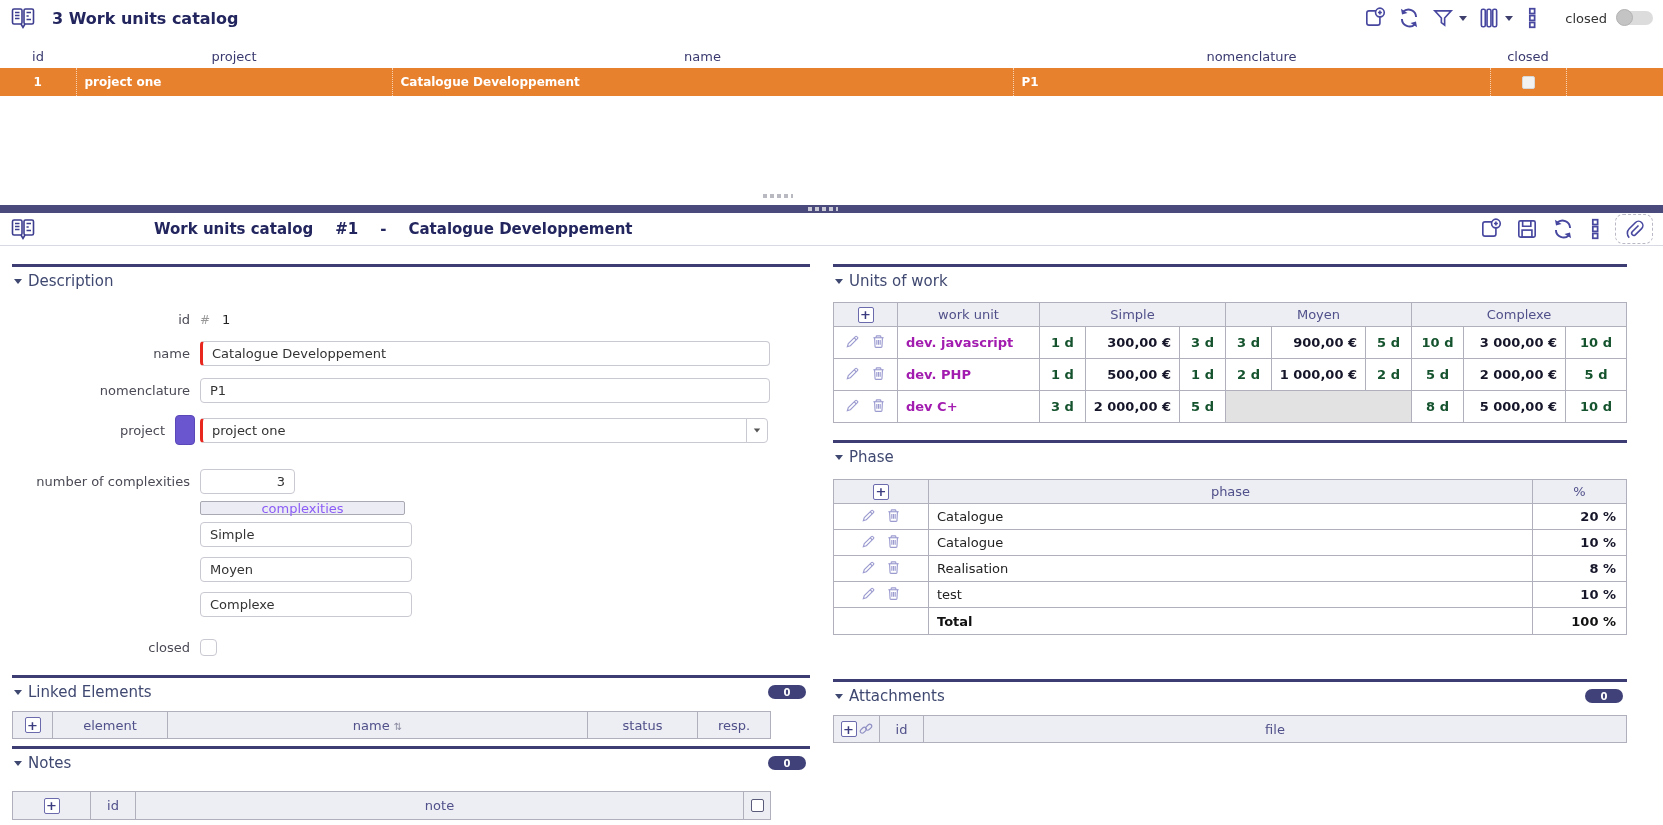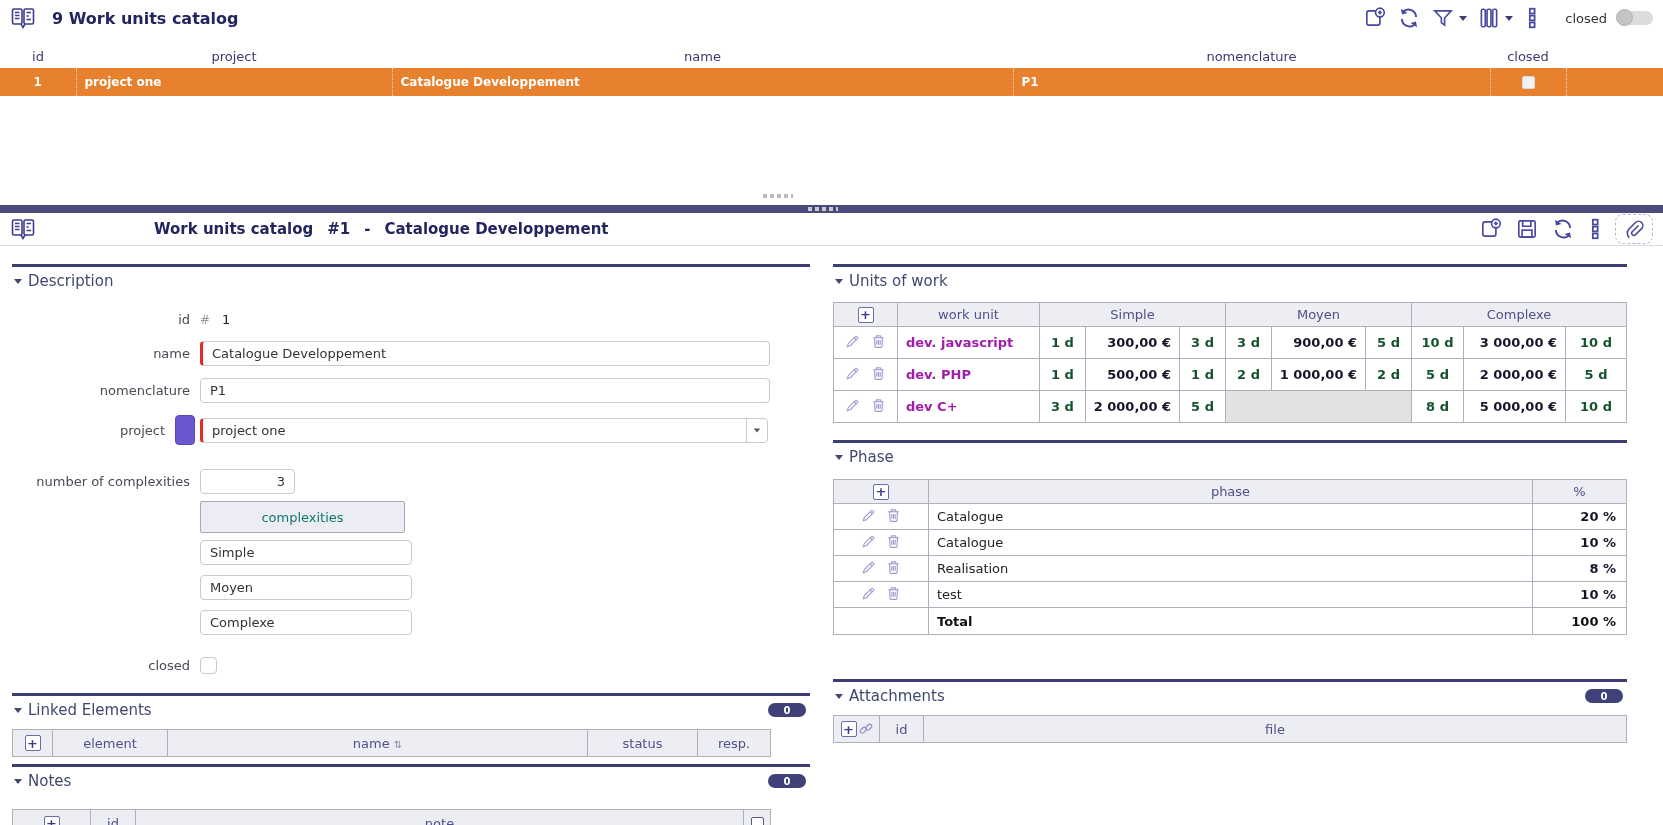--- a/index.html
+++ b/index.html
@@ -45,42 +45,42 @@
   .split-dots-top { position:absolute; left:763px; top:194px; width:30px; height:4px;
         background:repeating-linear-gradient(90deg,#b9b9c2 0 4px,transparent 4px 7px); }
   .splitter { position:relative; height:8px; background:#4a4a7c; }
   .splitter .grip { position:absolute; left:808px; top:2px; width:30px; height:4px;
         background:repeating-linear-gradient(90deg,#c9c9d6 0 4px,transparent 4px 7px); }
 
   
   .detail-header { height:33px; display:flex; align-items:center; padding:0 10px;
                    border-bottom:1px solid #d9d9e3; }
   .detail-title { margin-left:118px; font-size:15px; font-weight:bold; color:#23265e;
-                  display:flex; gap:14px; align-items:baseline; }
+                  display:flex; gap:22px; align-items:baseline; }
   .detail-toolbar { margin-left:auto; display:flex; align-items:center; gap:12px; }
   .clip-box { border:1px dashed #b9b9c6; border-radius:8px; padding:3px 7px; }
 
   .detail-body { position:relative; height:579px; }
   .col-left  { position:absolute; left:12px;  top:0; width:798px; }
   .col-right { position:absolute; left:833px; top:0; width:794px; }
 
   
   .frow { display:flex; align-items:center; margin-top:12px; }
   .flabel { width:188px; text-align:right; padding-right:10px; color:#4a4a55; }
   .input { height:25px; border:1px solid #c9c9d2; border-radius:4px; background:#fff;
            display:flex; align-items:center; padding:0 9px; color:#333; }
   .input.required { border-left:3px solid #e8271f; }
   .hash { color:#999; font-size:12px; margin-right:12px; }
   .swatch { width:20px; height:30px; border-radius:4px; background:#6a57d0; border:1px solid #5a48b8;
             margin-right:5px; }
   .combo { display:flex; align-items:stretch; }
   .combo .dd-btn { width:22px; border:1px solid #c9c9d2; border-left:1px solid #c9c9d2; border-radius:0 4px 4px 0;
                    margin-left:-1px; display:flex; align-items:center; justify-content:center; background:#fff; }
-  .cplx-btn { width:205px; height:32px; background:#ececf4; border:1px solid #a9a9b4; border-radius:2px;
-              color:#0f766e; display:flex; align-items:center; justify-content:center; }
+  .cplx-btn { width:205px; height:14px; background:#ececf4; border:1px solid #a9a9b4; border-radius:2px;
+              color:#8b5cf6; display:flex; align-items:center; justify-content:center; }
 
   
   table.grid { border-collapse:collapse; table-layout:fixed; }
   table.grid th, table.grid td { border:1px solid #b0b0bc; }
   table.grid { border:1px solid #9a9aa8; }
   table.grid th { background:#ededf4; color:#50508a; font-weight:normal; }
   table.grid td.action { text-align:center; }
   table.grid td.action .icon { margin:0 3px; }
   .cell-name { font-weight:600; color:#a21caf; padding:0 8px; }
   .cell-day { font-weight:600; color:#14532d; text-align:center; }
@@ -102,21 +102,21 @@
   <div class="app-header">
     <span class="icon">
       <svg width="26" height="24" viewBox="0 0 26 24" fill="none" stroke="#3d3d8f" stroke-width="1.6">
         <rect x="2.5" y="3" width="9.5" height="15" rx="1.5"></rect>
         <rect x="14" y="3" width="9.5" height="15" rx="1.5"></rect>
         <path d="M11 18 L13 21.5 L15 18"></path>
         <path d="M5 6.5 h4.5 M5 9.5 h4.5 M5 12.5 h4.5" stroke-width="1.3"></path>
         <path d="M16.5 6.5 h4.5 M16.5 10 h2.2 M16.5 13.5 h4.5" stroke-width="1.3"></path>
       </svg>
     </span>
-    <span class="app-title">9 Work units catalog</span>
+    <span class="app-title">3 Work units catalog</span>
     <div class="toolbar">
       <span class="icon">
         <svg width="24" height="24" viewBox="0 0 22 22" fill="none" stroke="#4747a0" stroke-width="1.5">
           <rect x="3.5" y="4.5" width="12" height="13" rx="2"></rect>
           <circle cx="15.5" cy="6" r="4" fill="#fff"></circle>
           <path d="M15.5 4.2 v3.6 M13.7 6 h3.6"></path>
         </svg>
       </span>
       <span class="icon">
         <svg width="24" height="24" viewBox="0 0 22 22" fill="none" stroke="#4747a0" stroke-width="1.8">

